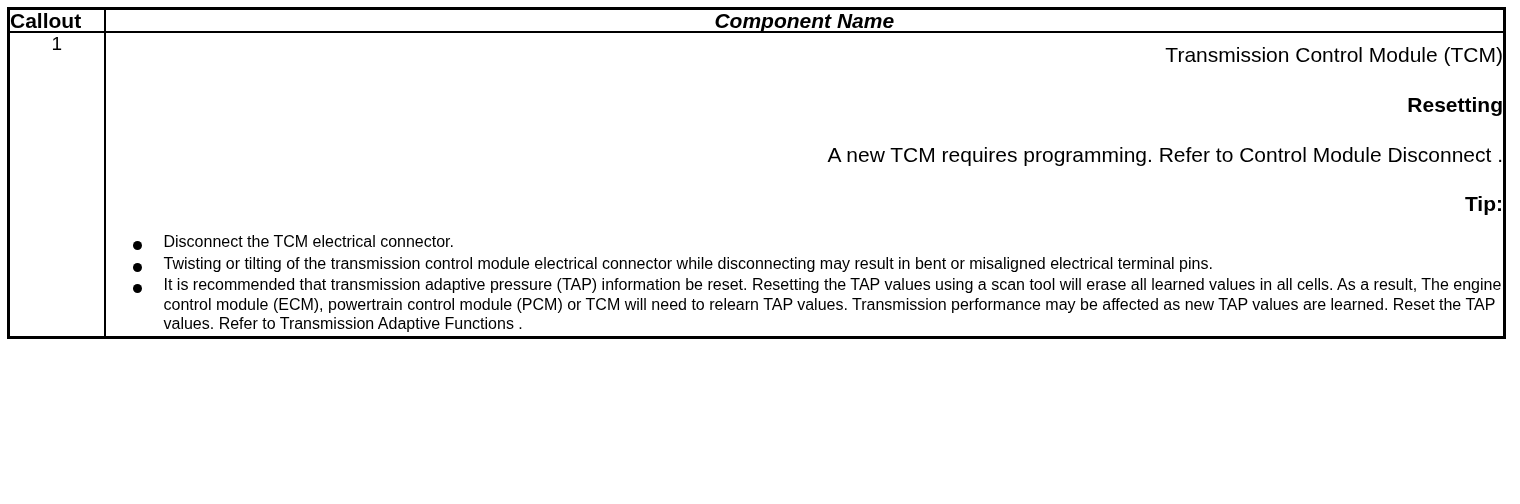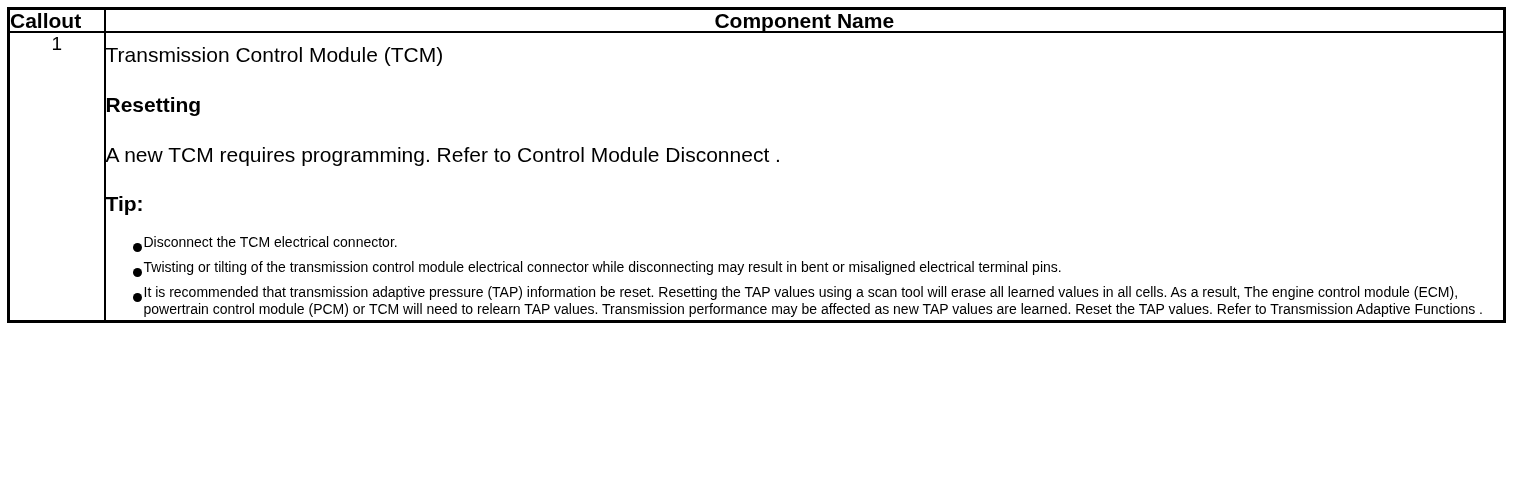--- a/index.html
+++ b/index.html
@@ -48,53 +48,55 @@
     padding: 8px 4px 9px 7px;
     white-space: nowrap;
   }
 
   th.hdr-component {
     text-align: center;
     font-weight: bold;
     font-size: 21px;
     line-height: 1.0;
     padding: 8px 4px 9px 4px;
+    font-style: italic;
   }
 
   td.cell-callout {
     text-align: center;
     vertical-align: middle;
     font-size: 19px;
     font-weight: normal;
   }
 
   td.cell-component {
     padding: 8px 10px 10px 9px;
     font-size: 21px;
     line-height: 1.18;
   }
 
   .para {
     margin: 0 0 6px 0;
     padding: 10px 0 9px 0;
     font-weight: normal;
+    text-align: right;
   }
   .para.bold { font-weight: bold; }
 
   ul.tip-list {
     list-style: none;
     margin: 2px 0 0 0;
     padding: 0;
   }
 
   ul.tip-list > li {
     position: relative;
-    padding-left: 38px;
-    margin: 8px 0 2px 0;
-    font-size: 14px;
+    padding-left: 58px;
+    margin: 0 0 2px 0;
+    font-size: 16px;
     line-height: 1.22;
   }
 
   ul.tip-list > li .bullet-dot {
     position: absolute;
     left: 27px;
     top: 9px;
     width: 9px;
     height: 9px;
     border-radius: 50%;

